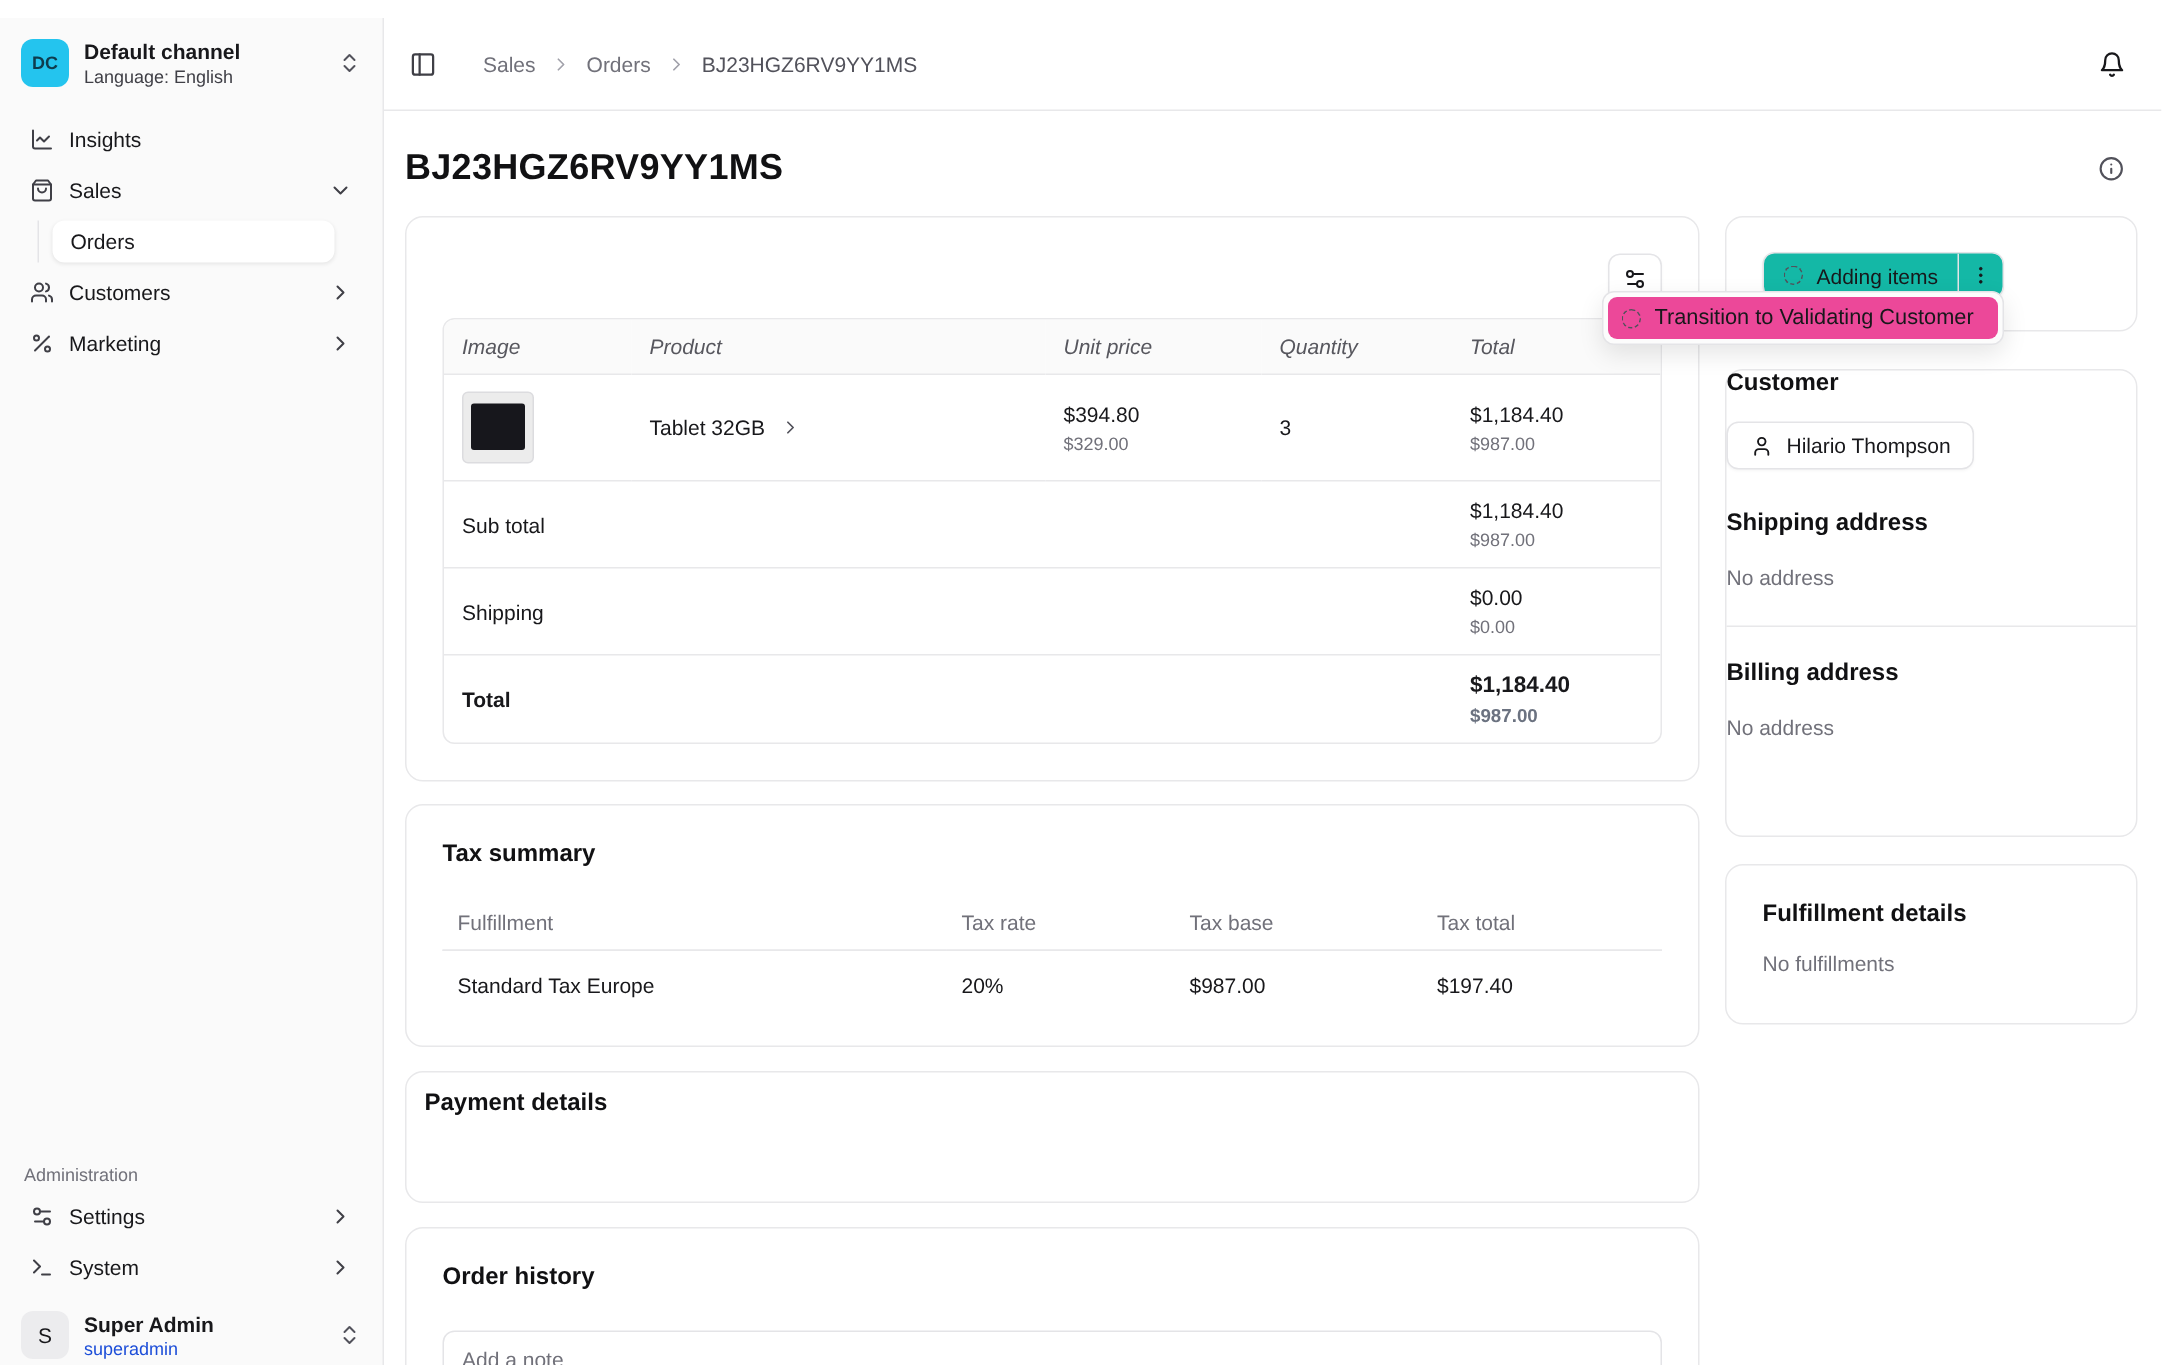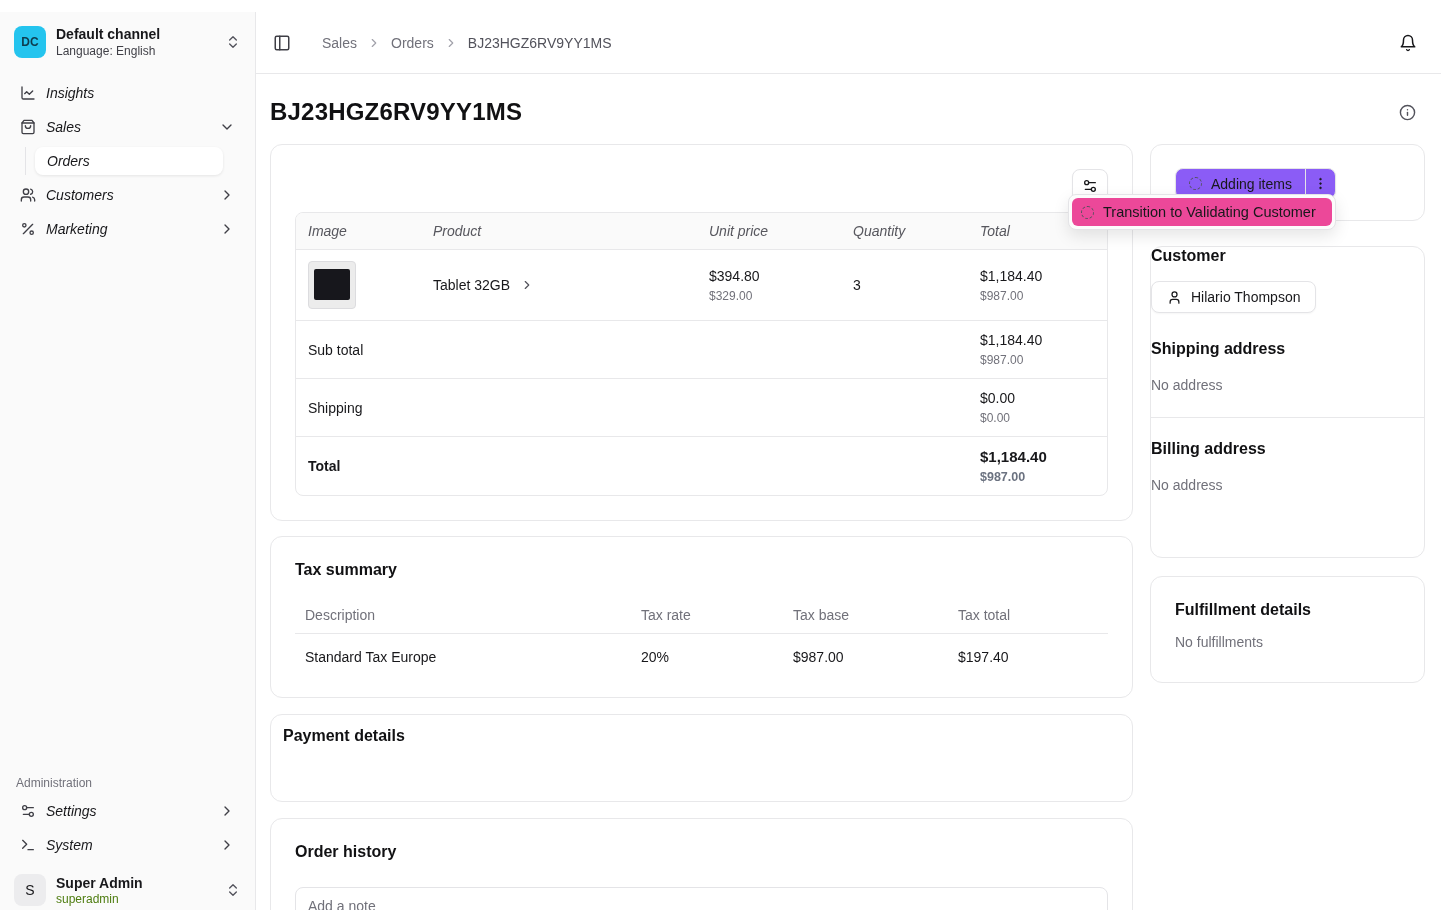--- a/index.html
+++ b/index.html
@@ -24,21 +24,21 @@
     width: 32px; height: 32px; border-radius: 8px; flex-shrink: 0;
     background: #24c4ee; color: #0e3c4e;
     font-size: 12px; font-weight: 700;
     display: flex; align-items: center; justify-content: center;
   }
   .channel-info { flex: 1; min-width: 0; }
   .channel-name { font-size: 14px; font-weight: 700; color: #18181b; }
   .channel-lang { font-size: 12px; color: #3f3f46; margin-top: 2px; }
   .updown { color: #52525b; flex-shrink: 0; }
 
-  .nav { padding: 6px 12px 0; display: flex; flex-direction: column; gap: 4px; font-style: italic; }
+  .nav { padding: 6px 12px 0; display: flex; flex-direction: column; gap: 4px; }
   .nav-item {
     display: flex; align-items: center; gap: 10px;
     padding: 7px 8px; border-radius: 8px;
     font-size: 14px; color: #18181b; cursor: pointer;
   }
   .nav-item .ic { color: #3f3f46; flex-shrink: 0; }
   .nav-chevron { margin-left: auto; color: #71717a; }
   .subnav {
     margin: 1px 20px 1px 13px;
     border-left: 1px solid #e4e4e7;
@@ -51,21 +51,21 @@
 
   .sidebar-spacer { flex: 1; }
   .admin-label { font-size: 12px; color: #71717a; padding: 0 16px; margin-bottom: 6px; }
   .user-footer { display: flex; align-items: center; gap: 10px; margin: 12px 12px 14px; padding: 2px; cursor: pointer; }
   .avatar-s {
     width: 32px; height: 32px; border-radius: 8px; flex-shrink: 0;
     background: #ececee; color: #18181b; font-size: 14px;
     display: flex; align-items: center; justify-content: center;
   }
   .user-name { font-size: 14px; font-weight: 700; color: #18181b; }
-  .user-sub { font-size: 12px; color: #4d7c0f; margin-top: 1px; }
+  .user-sub { font-size: 12px; color: #1d4ed8; margin-top: 1px; }
 
   
   .main { flex: 1; display: flex; flex-direction: column; min-width: 0; }
   .topbar {
     height: 62px; flex-shrink: 0;
     border-bottom: 1px solid #e8e8ea;
     display: flex; align-items: center;
     padding: 0 24px 0 17px;
   }
   .panel-btn { color: #3f3f46; margin-right: 31px; cursor: pointer; display: flex; }
@@ -142,21 +142,21 @@
     padding: 10px 12px; font-size: 14px; color: #18181b;
     font-family: "Liberation Sans", sans-serif;
     resize: none; outline: none; background: #fff;
   }
   .note-box::placeholder { color: #71717a; }
 
   
   .actions-card { height: 77px; padding: 23px 24px; margin-bottom: 25px; }
   .split-btn {
     display: inline-flex; align-items: stretch; height: 31px;
-    border: 1px solid #e4e4e7; border-radius: 8px; background: #8b5cf6;
+    border: 1px solid #e4e4e7; border-radius: 8px; background: #14b8a6;
     box-shadow: 0 1px 2px rgba(0,0,0,0.05); overflow: hidden;
   }
   .split-main { display: flex; align-items: center; gap: 9px; padding: 0 13px; font-size: 14px; font-weight: 500; color: #18181b; cursor: pointer; }
   .dashed-circle { width: 13px; height: 13px; border: 1.5px dashed #52525b; border-radius: 50%; flex-shrink: 0; }
   .split-sep { width: 1px; background: #e4e4e7; }
   .split-menu { width: 29px; display: flex; align-items: center; justify-content: center; color: #18181b; cursor: pointer; }
 
   .dropdown {
     position: absolute; top: 194px; left: 1068px; width: 268px; z-index: 50;
     background: #fcfcfc; border: 1px solid #e4e4e7; border-radius: 8px;
@@ -451,21 +451,21 @@
             <h2 class="card-title">Tax summary</h2>
             <table class="tax-table">
               <colgroup>
                   <col style="width:336px">
                   <col style="width:152px">
                   <col style="width:165px">
                   <col>
                 </colgroup>
               <thead>
                 <tr>
-                  <th>Description</th>
+                  <th>Fulfillment</th>
                   <th>Tax rate</th>
                   <th>Tax base</th>
                   <th>Tax total</th>
                 </tr>
               </thead>
               <tbody>
                 <tr>
                   <td>Standard Tax Europe</td>
                   <td>20%</td>
                   <td>$987.00</td>

